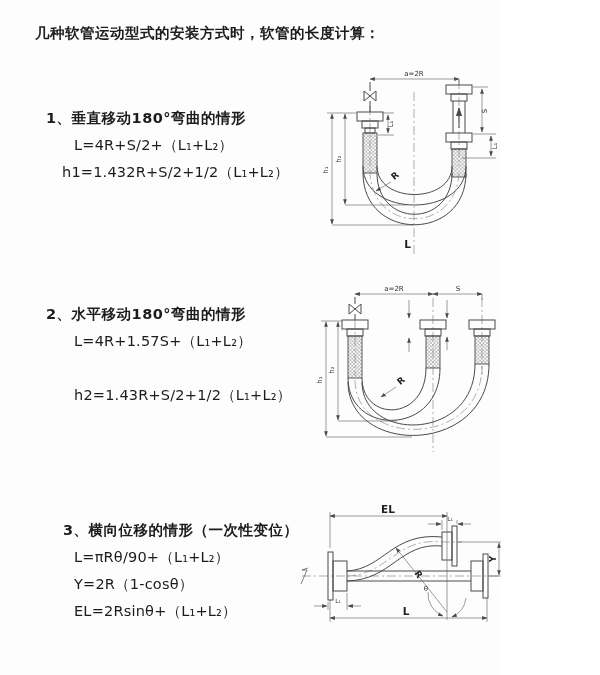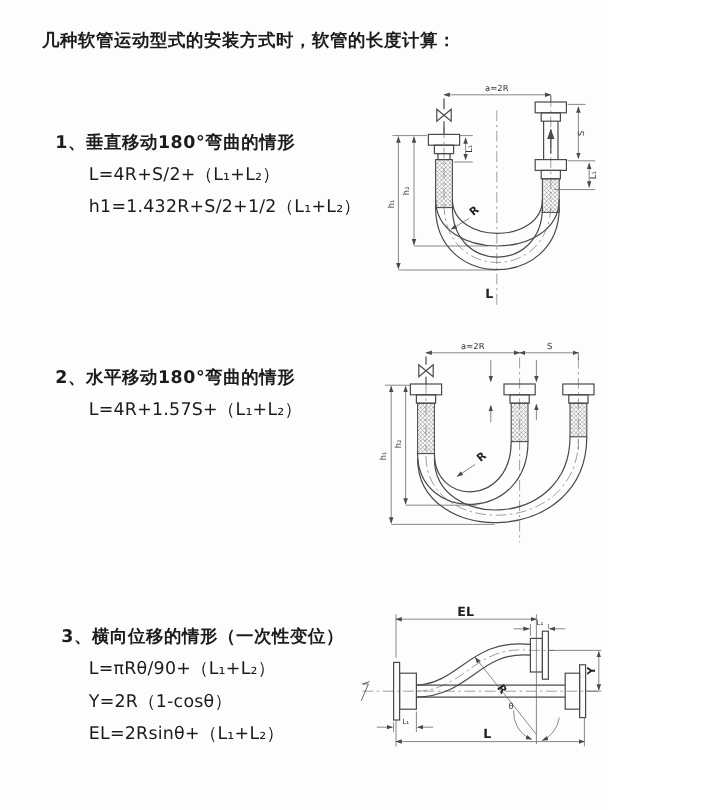--- a/index.html
+++ b/index.html
@@ -21,26 +21,27 @@
 </style>
 </head>
 <body>
 
 <div class="page">
 
   <div class="title">几种软管运动型式的安装方式时，软管的长度计算：</div>
 
   <div class="sec-heading" style="left:46px;top:109px">1、垂直移动180°弯曲的情形</div>
   <div class="formula" style="left:74px;top:136px">L=4R+S/2+（L₁+L₂）</div>
-  <div class="formula" style="left:74px;top:163px">h1=1.432R+S/2+1/2（L₁+L₂）</div>
+  <div class="formula" style="left:62px;top:163px">h1=1.432R+S/2+1/2（L₁+L₂）</div>
 
   <div class="sec-heading" style="left:46px;top:305px">2、水平移动180°弯曲的情形</div>
   <div class="formula" style="left:74px;top:332px">L=4R+1.57S+（L₁+L₂）</div>
-
-  <div class="sec-heading" style="left:51px;top:521px">3、横向位移的情形（一次性变位）</div>
+  <div class="formula" style="left:74px;top:386px">h2=1.43R+S/2+1/2（L₁+L₂）</div>
+
+  <div class="sec-heading" style="left:63px;top:521px">3、横向位移的情形（一次性变位）</div>
   <div class="formula" style="left:74px;top:548px">L=πRθ/90+（L₁+L₂）</div>
   <div class="formula" style="left:74px;top:575px">Y=2R（1-cosθ）</div>
   <div class="formula" style="left:74px;top:602px">EL=2Rsinθ+（L₁+L₂）</div>
 
   <svg class="diag" style="left:312px;top:66px" width="270" height="192" viewBox="0 0 270 192">
     <defs>
       <marker id="ae" viewBox="0 0 10 10" refX="9" refY="5" markerWidth="9" markerHeight="9" orient="auto-start-reverse">
         <path d="M0,1.5 L10,5 L0,8.5 z" style="fill:#4a4a4a;stroke:none"></path>
       </marker>
       <pattern id="hx" width="3.5" height="3.5" patternUnits="userSpaceOnUse">

